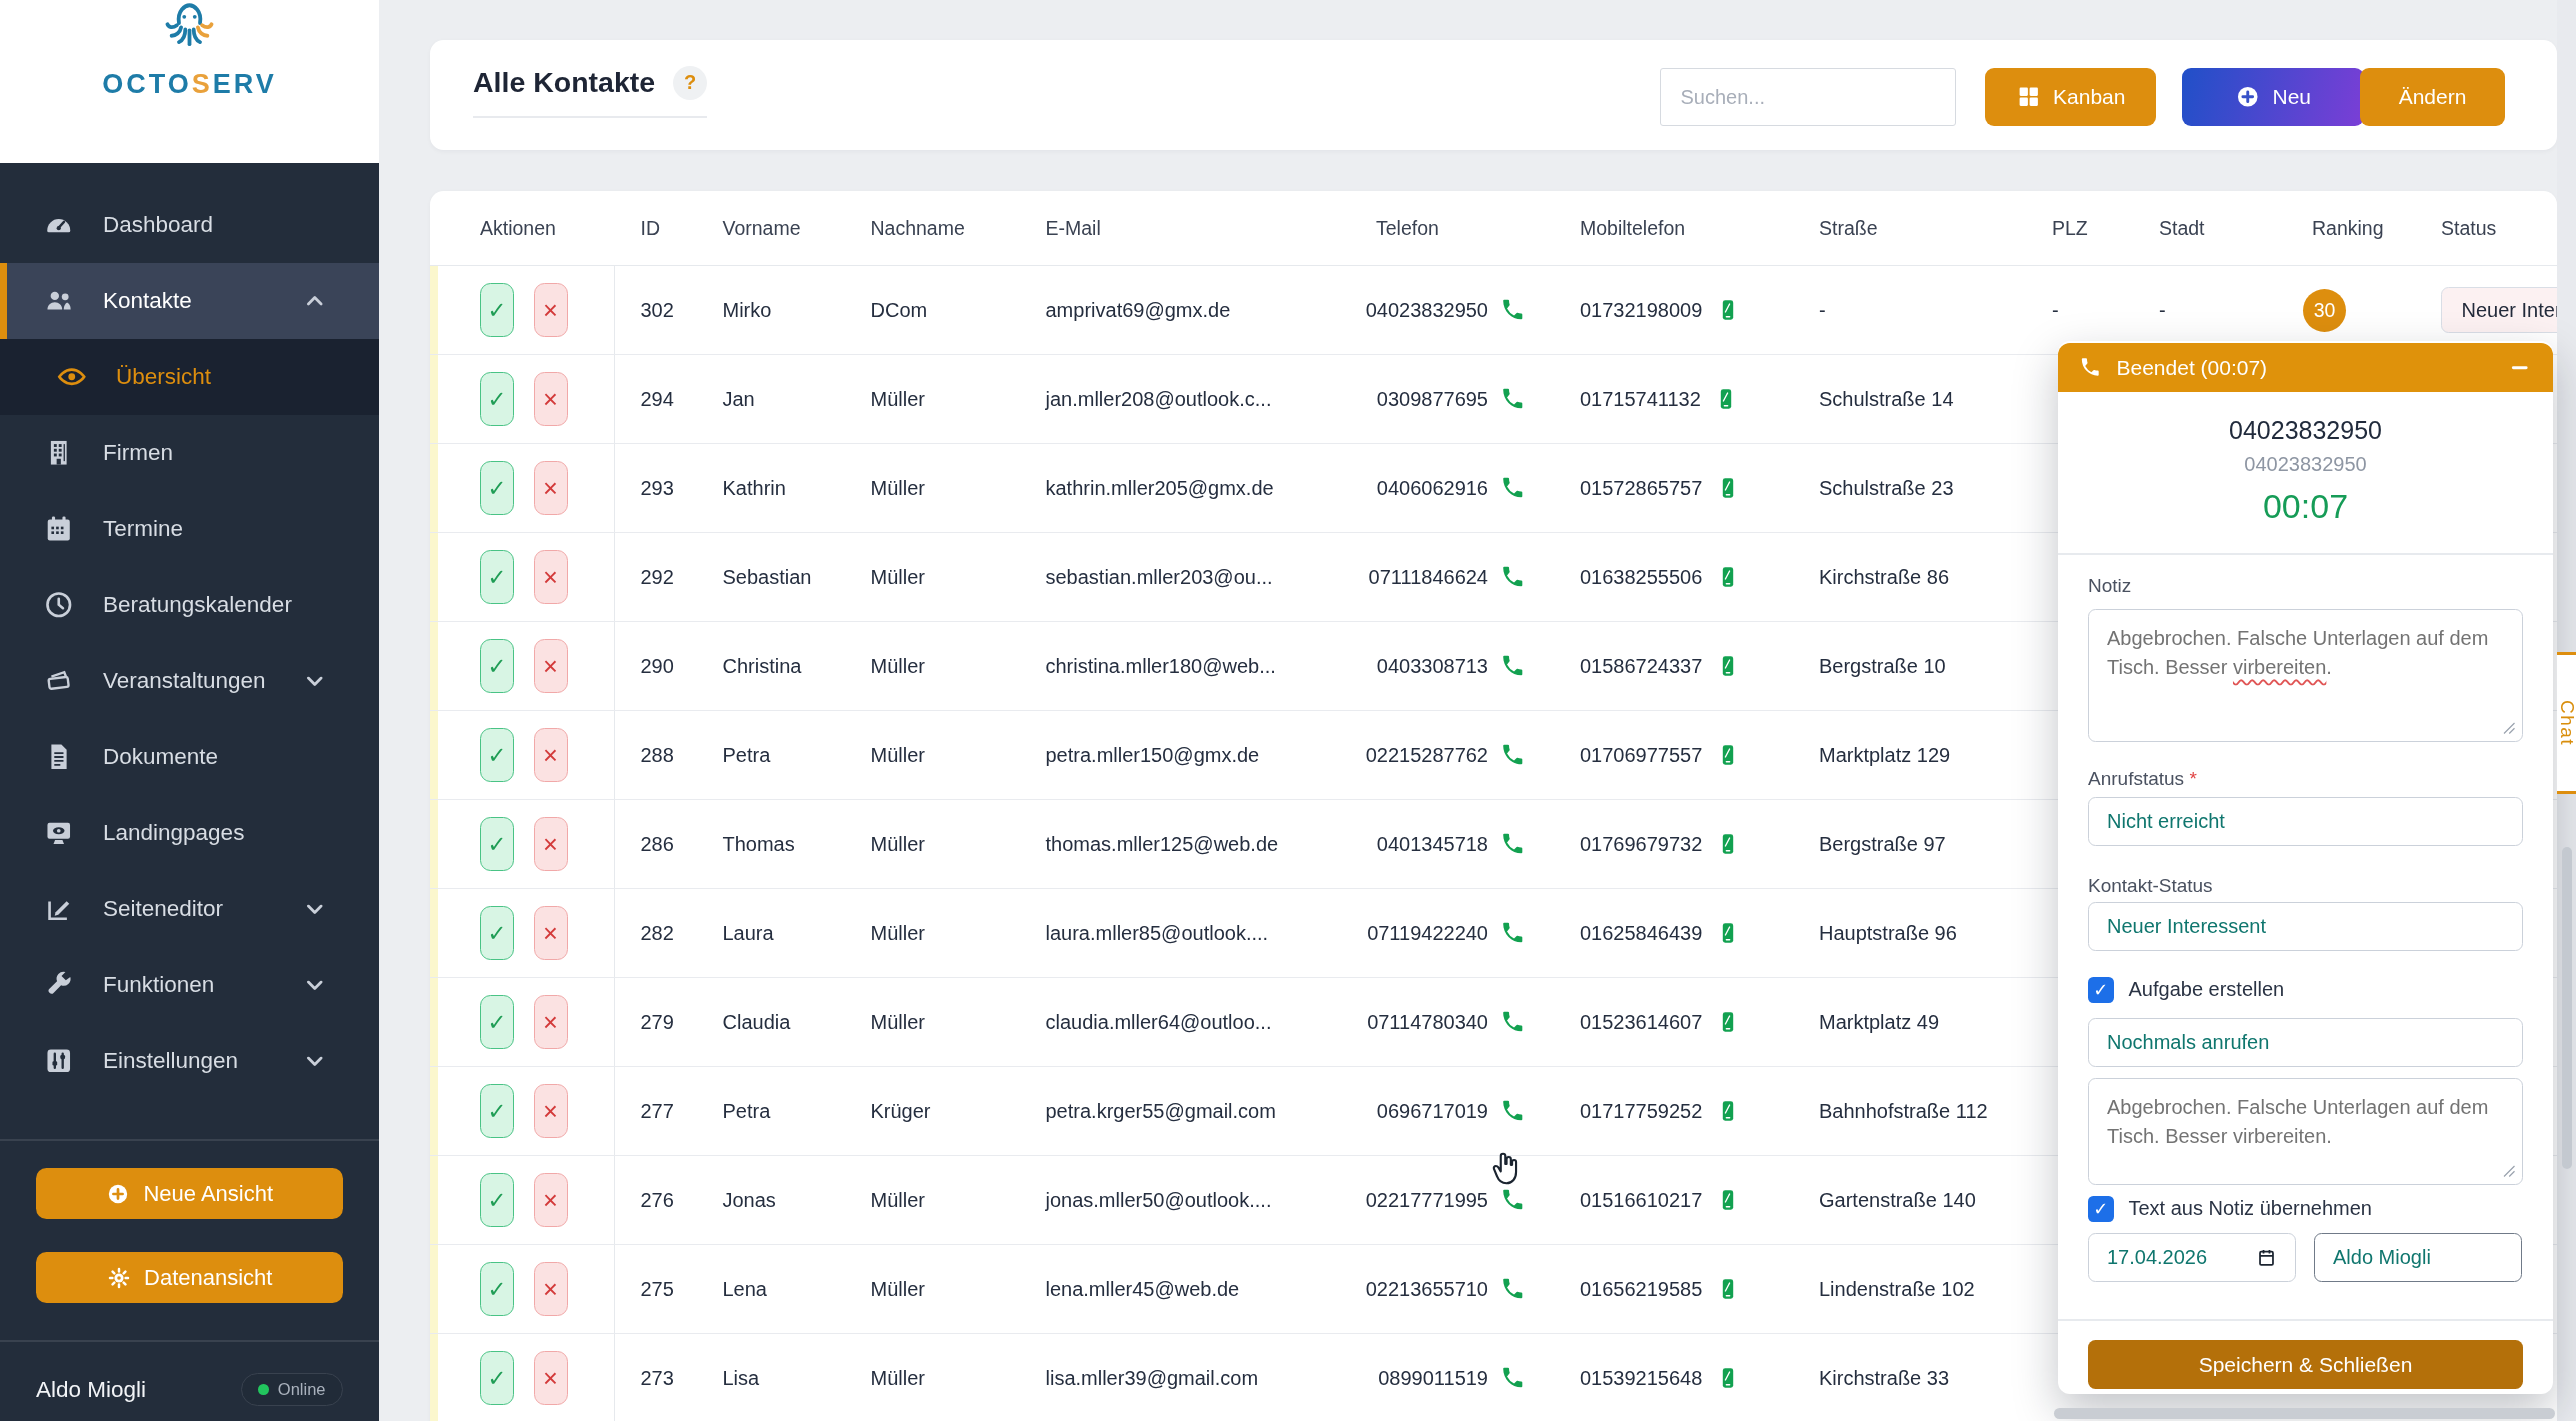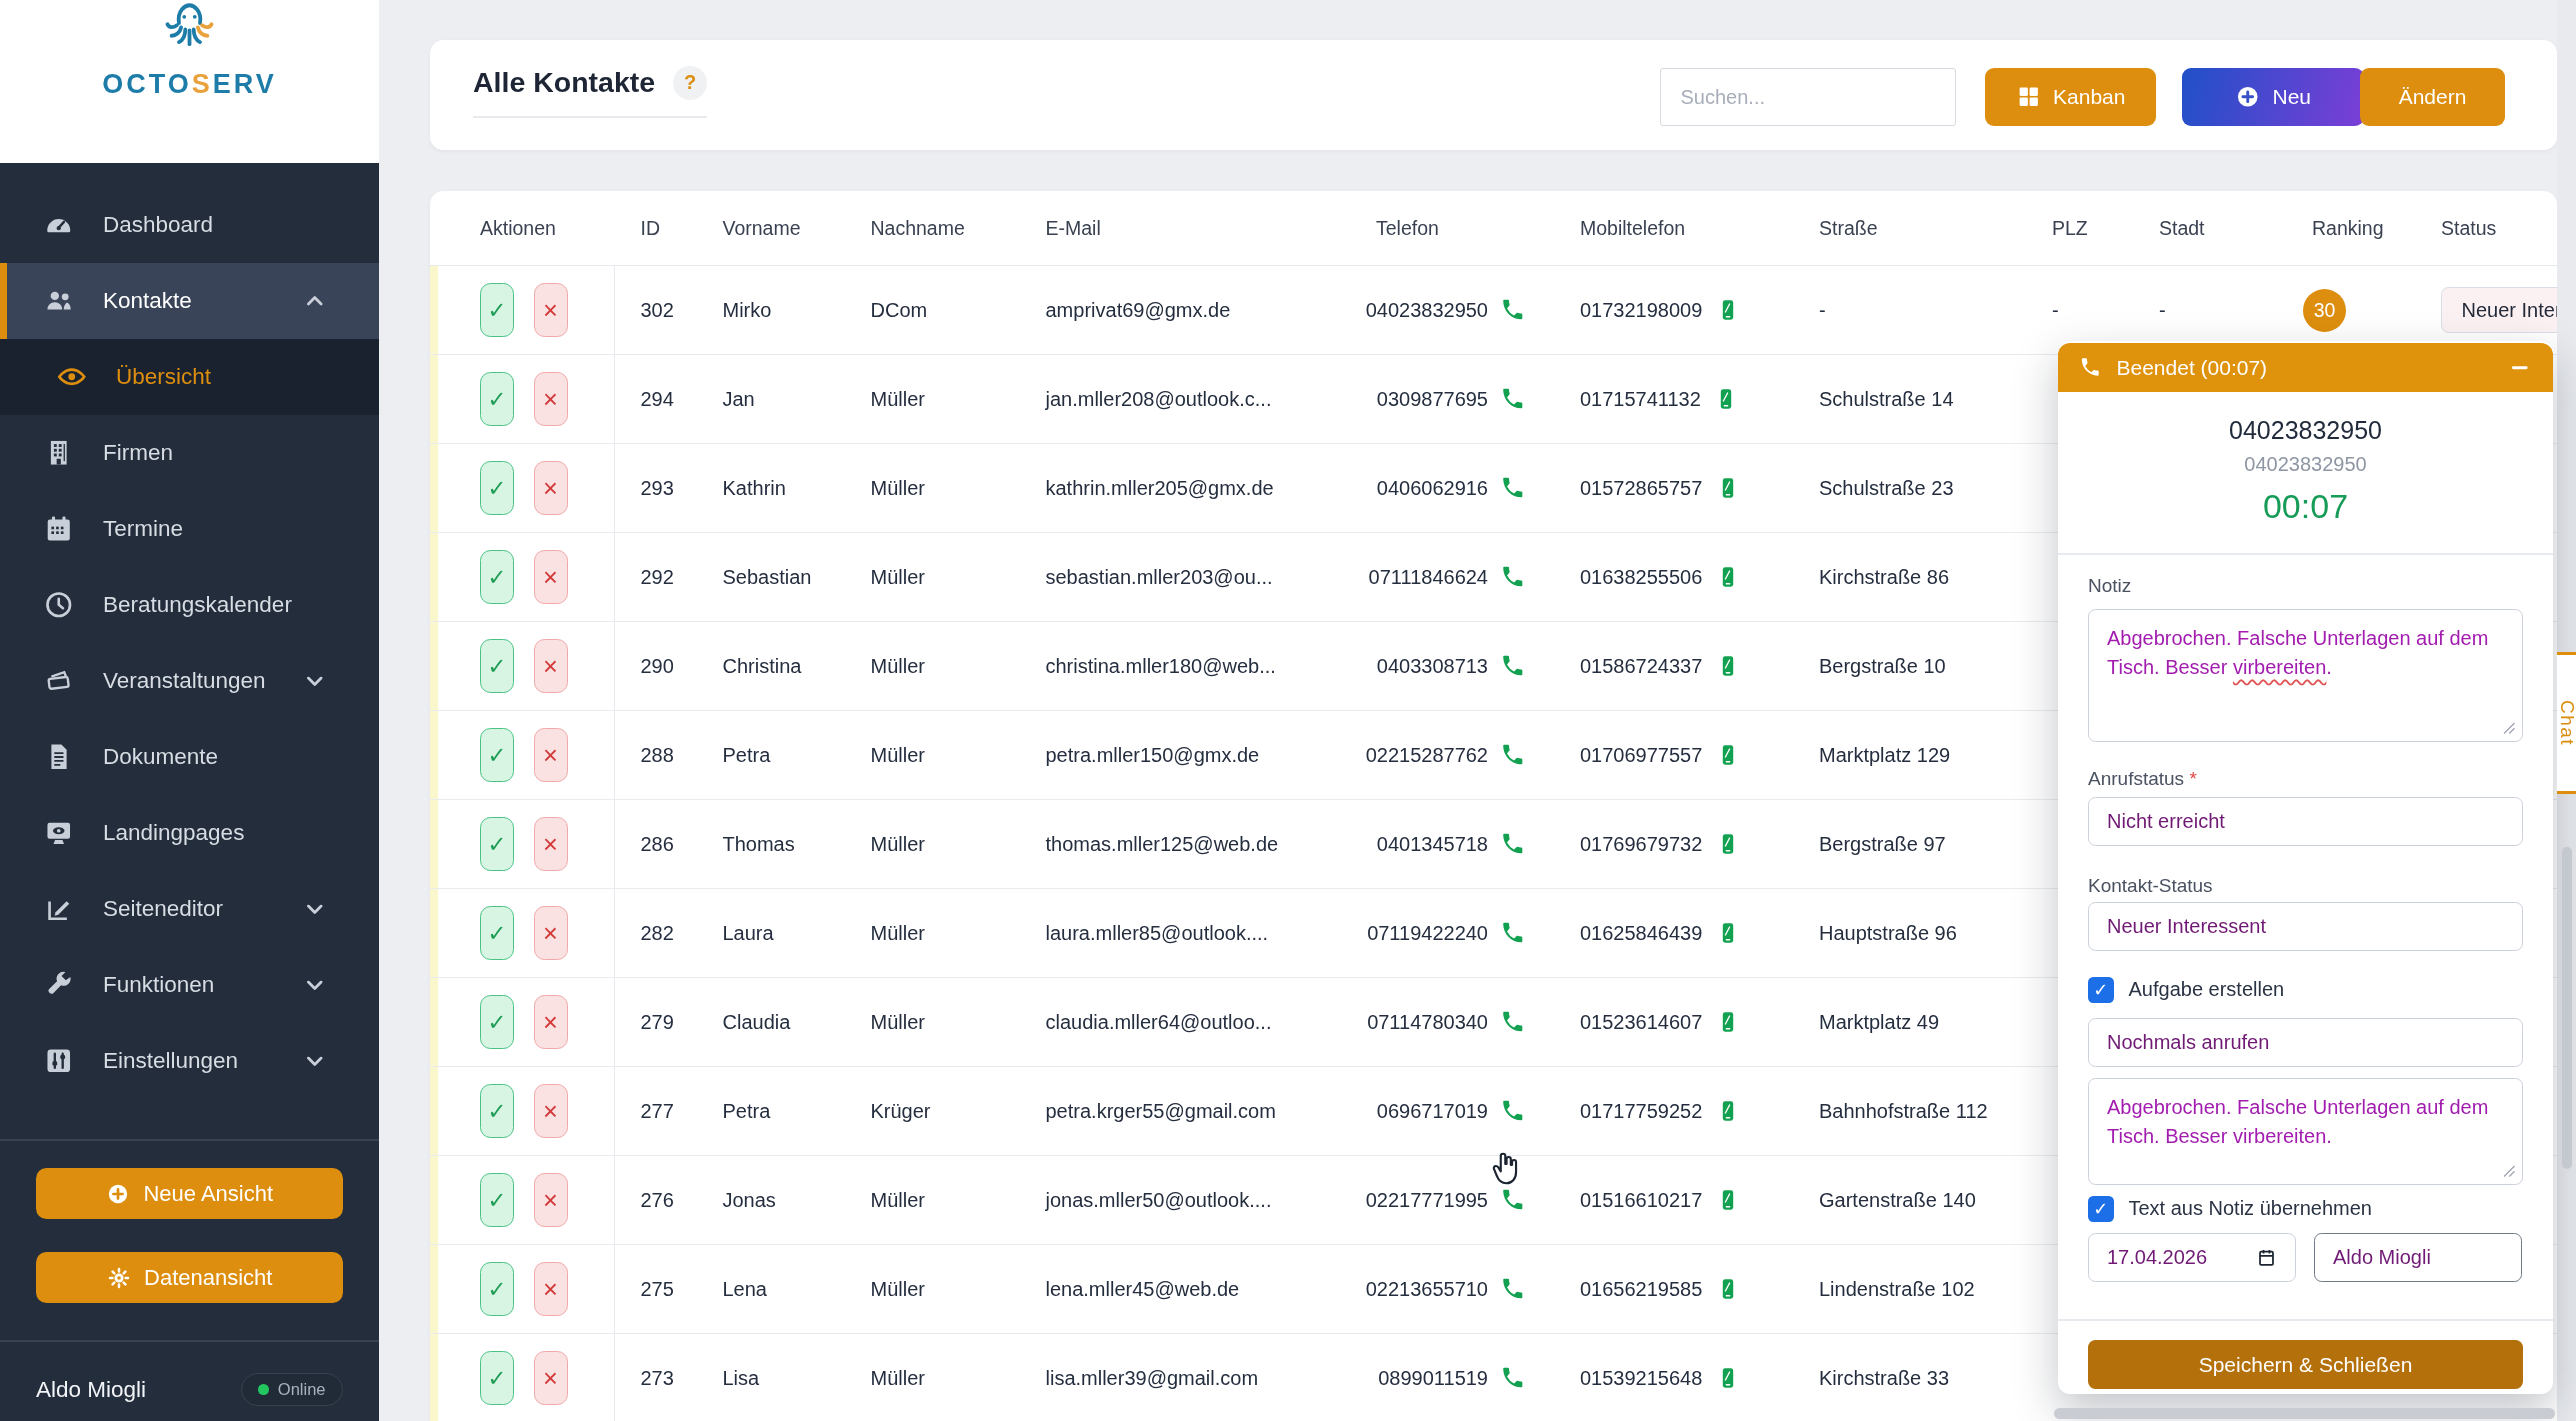--- a/index.html
+++ b/index.html
@@ -75,22 +75,22 @@
   #call-panel{left:2058px;top:341px;width:495px;height:1053px;background:#fff;border-radius:12px;box-shadow:0 18px 45px rgba(15,25,40,.25);z-index:20;}
   #cp-header{position:absolute;left:0;top:2px;width:100%;height:49px;background:#DF920B;border-radius:12px 12px 0 0;display:flex;align-items:center;padding:0 21px;color:#fff;font-size:21px;gap:15px;}
   #cp-header .ic{width:22.5px;height:22.5px;}
   #cp-min{margin-left:auto;width:25.5px;height:25.5px;cursor:pointer;}
   #cp-number{position:absolute;left:0;top:75px;width:100%;text-align:center;font-size:25px;color:#212B3C;}
   #cp-number2{position:absolute;left:0;top:112px;width:100%;text-align:center;font-size:20px;color:#8E96A3;}
   #cp-duration{position:absolute;left:0;top:146px;width:100%;text-align:center;font-size:34px;color:#169C57;}
   .cp-divider{position:absolute;left:0;width:100%;height:1.5px;background:#E7EAEE;}
   .cp-label{position:absolute;left:30px;font-size:19px;color:#4A5160;}
   .cp-label .req{color:#E04444;}
-  .cp-input{position:absolute;left:30px;width:435px;height:49px;border:1.5px solid #CBD1DA;border-radius:7.5px;font-size:20px;color:#701a75;display:flex;align-items:center;padding:0 18px;background:#fff;}
-  .cp-textarea{position:absolute;left:30px;width:435px;border:1.5px solid #CBD1DA;border-radius:7.5px;font-size:20px;color:#a21caf;padding:13.5px 18px;line-height:1.45;background:#fff;}
+  .cp-input{position:absolute;left:30px;width:435px;height:49px;border:1.5px solid #CBD1DA;border-radius:7.5px;font-size:20px;color:#0f766e;display:flex;align-items:center;padding:0 18px;background:#fff;}
+  .cp-textarea{position:absolute;left:30px;width:435px;border:1.5px solid #CBD1DA;border-radius:7.5px;font-size:20px;color:#737373;padding:13.5px 18px;line-height:1.45;background:#fff;}
   .resize-grip{position:absolute;right:6px;bottom:6px;width:15px;height:15px;}
   .misspelled{text-decoration:underline wavy #E05555 1.5px;text-underline-offset:5.2px;}
   .cp-check-row{position:absolute;left:30px;display:flex;align-items:center;gap:15px;font-size:20px;color:#2A3344;}
   .checkbox{width:25.5px;height:25.5px;border-radius:5.2px;background:#1D6FE8;color:#fff;font-size:18px;font-weight:700;display:flex;align-items:center;justify-content:center;cursor:pointer;}
   #cp-save{position:absolute;left:30px;top:999px;width:435px;height:49px;border:none;border-radius:7.5px;background:#B4700A;color:#fff;font-size:21px;cursor:pointer;}
   #cp-date .ic{margin-left:auto;width:21px;height:21px;}
 
   
   #right-strip{left:2557px;top:0;width:19.5px;height:1421px;background:#E8EAEE;}
   #chat-tab{left:2557px;top:652px;width:19.5px;height:142px;background:#fff;border-top:3px solid var(--orange);border-bottom:3px solid var(--orange);display:flex;align-items:center;justify-content:center;cursor:pointer;z-index:30;}

